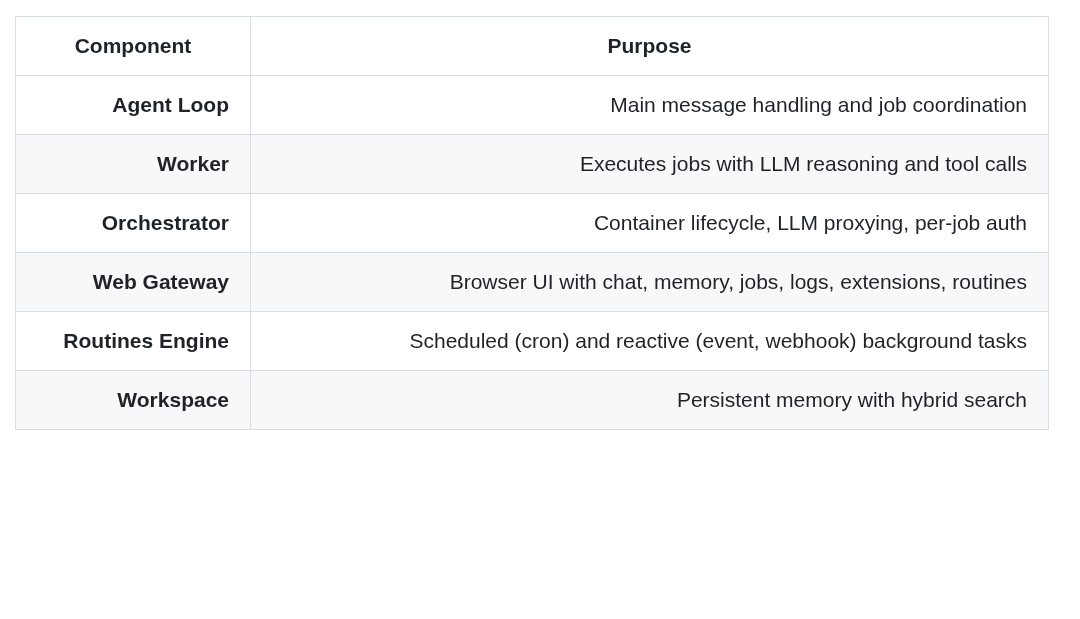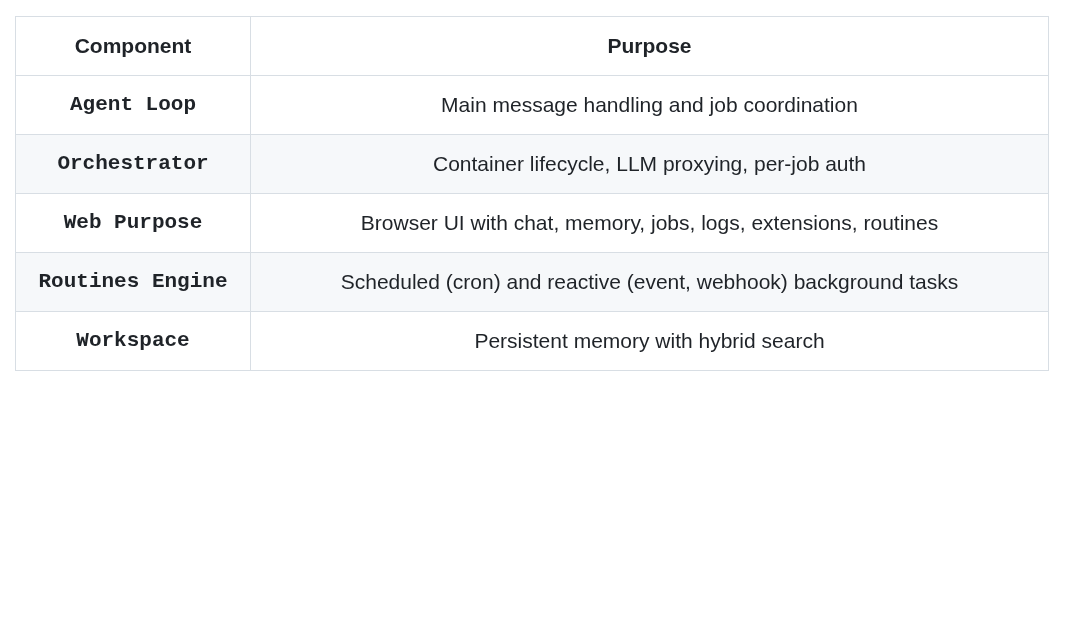--- a/index.html
+++ b/index.html
@@ -34,26 +34,25 @@
     overflow: hidden;
     white-space: nowrap;
   }
   .md-table th {
     font-weight: bold;
     text-align: center;
     background: #ffffff;
   }
   .md-table td.comp-cell {
     font-weight: bold;
-    text-align: center;
-    font-family: Liberation Mono, monospace;
+    text-align: right;
   }
   .md-table td.purp-cell {
     font-weight: normal;
-    text-align: center;
+    text-align: right;
   }
   .md-table tbody tr:nth-child(even) td {
     background: #f6f8fa;
   }
   .md-table tbody tr:nth-child(odd) td {
     background: #ffffff;
   }
 </style>
 </head>
 <body>
@@ -69,25 +68,29 @@
         <th>Component</th>
         <th>Purpose</th>
       </tr>
     </thead>
     <tbody>
       <tr>
         <td class="comp-cell">Agent Loop</td>
         <td class="purp-cell">Main message handling and job coordination</td>
       </tr>
       <tr>
+        <td class="comp-cell">Worker</td>
+        <td class="purp-cell">Executes jobs with LLM reasoning and tool calls</td>
+      </tr>
+      <tr>
         <td class="comp-cell">Orchestrator</td>
         <td class="purp-cell">Container lifecycle, LLM proxying, per-job auth</td>
       </tr>
       <tr>
-        <td class="comp-cell">Web Purpose</td>
+        <td class="comp-cell">Web Gateway</td>
         <td class="purp-cell">Browser UI with chat, memory, jobs, logs, extensions, routines</td>
       </tr>
       <tr>
         <td class="comp-cell">Routines Engine</td>
         <td class="purp-cell">Scheduled (cron) and reactive (event, webhook) background tasks</td>
       </tr>
       <tr>
         <td class="comp-cell">Workspace</td>
         <td class="purp-cell">Persistent memory with hybrid search</td>
       </tr>

